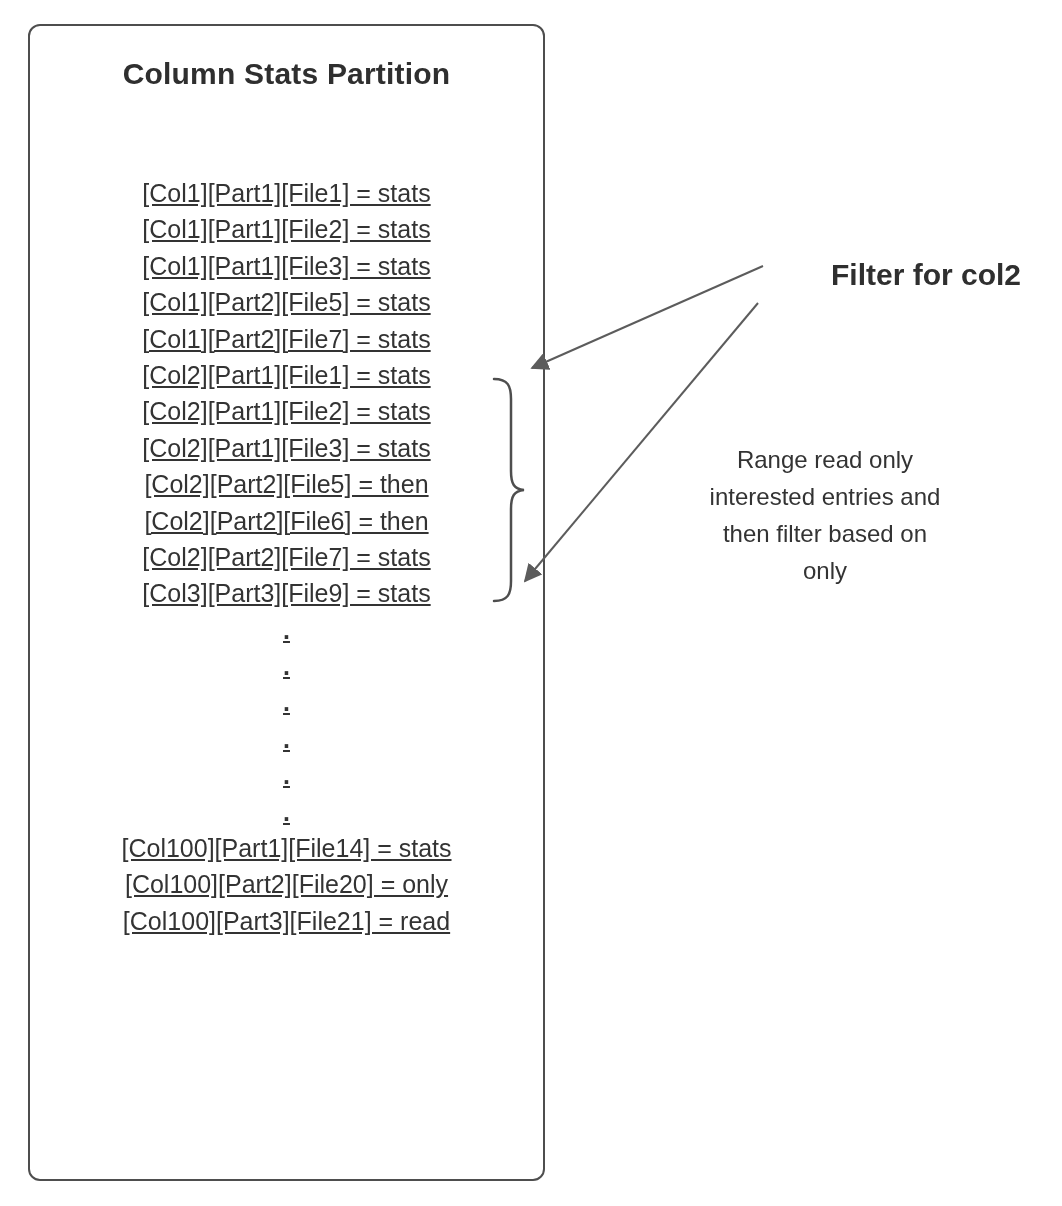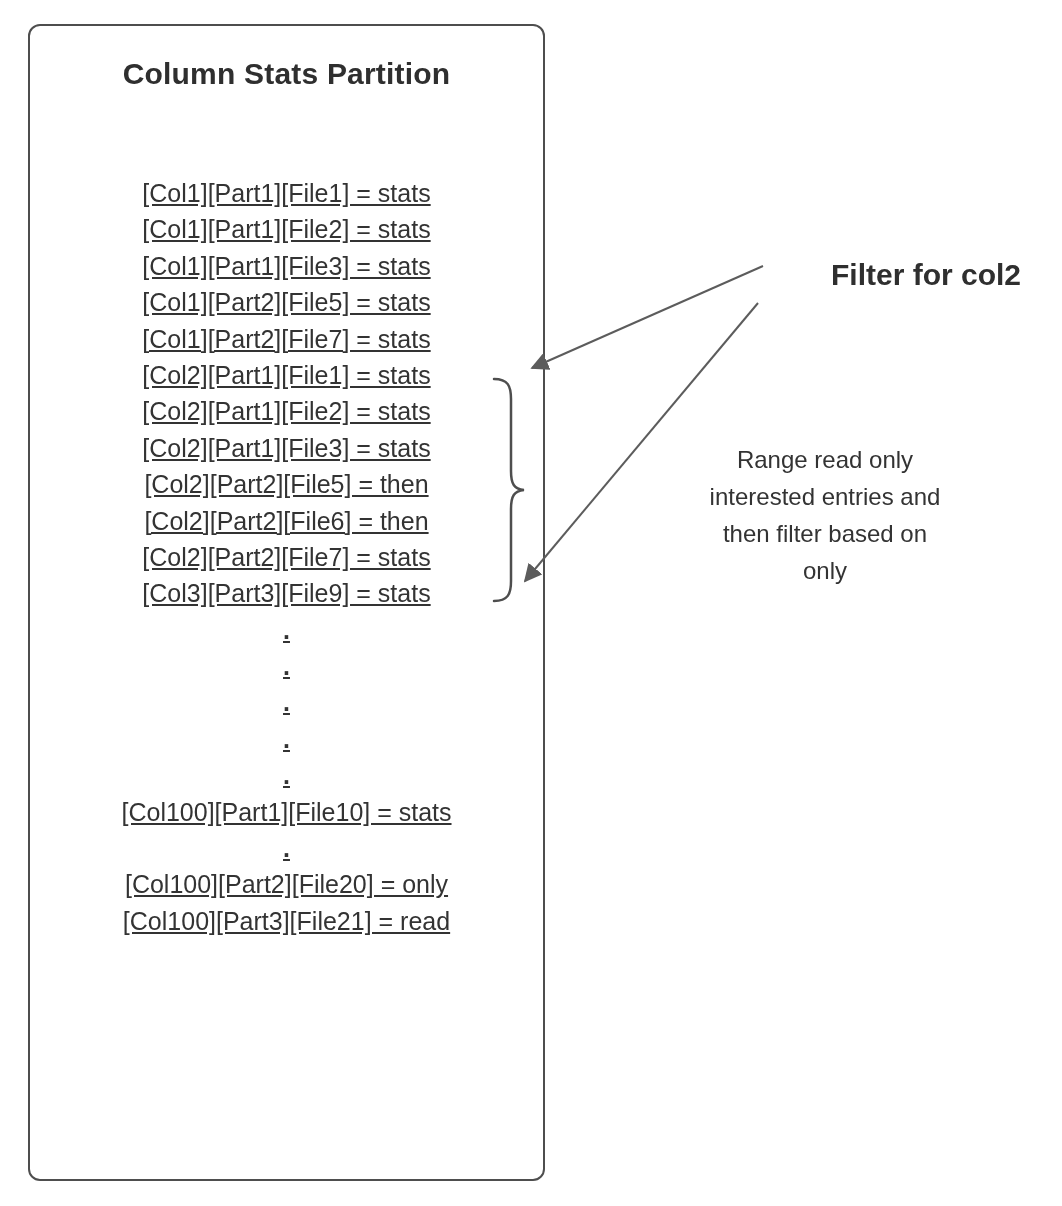--- a/index.html
+++ b/index.html
@@ -115,22 +115,22 @@
         <div class="entry">[Col2][Part1][File3] = stats</div>
         <div class="entry">[Col2][Part2][File5] = then</div>
         <div class="entry">[Col2][Part2][File6] = then</div>
         <div class="entry">[Col2][Part2][File7] = stats</div>
         <div class="entry">[Col3][Part3][File9] = stats</div>
         <div class="entry dot">.</div>
         <div class="entry dot">.</div>
         <div class="entry dot">.</div>
         <div class="entry dot">.</div>
         <div class="entry dot">.</div>
-        <div class="entry">[Col100][Part1][File10] = stats</div>
         <div class="entry dot">.</div>
+        <div class="entry">[Col100][Part1][File14] = stats</div>
         <div class="entry">[Col100][Part2][File20] = only</div>
         <div class="entry">[Col100][Part3][File21] = read</div>
       </div>
   </div>
 
   <div class="filter-label">Filter for col2</div>
 
   <div class="range-note">
     <div>Range read only</div>
     <div>interested entries and</div>

